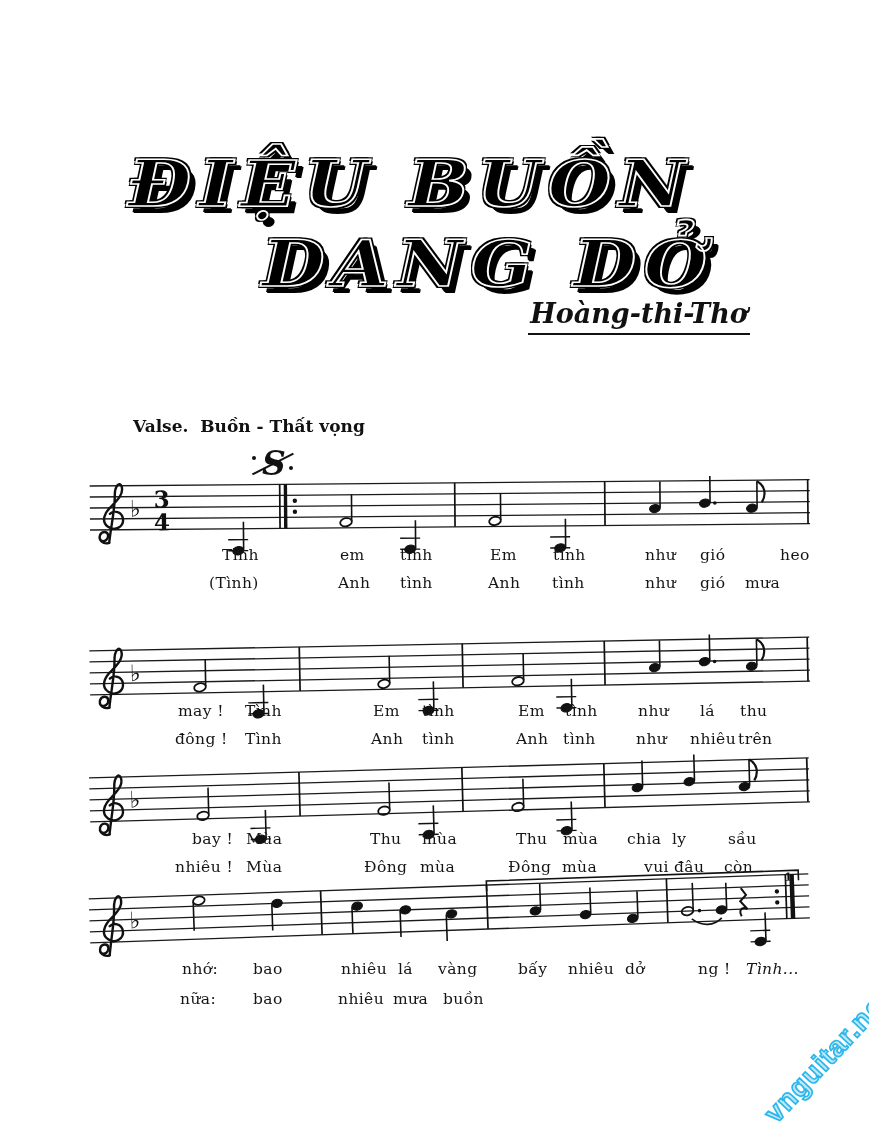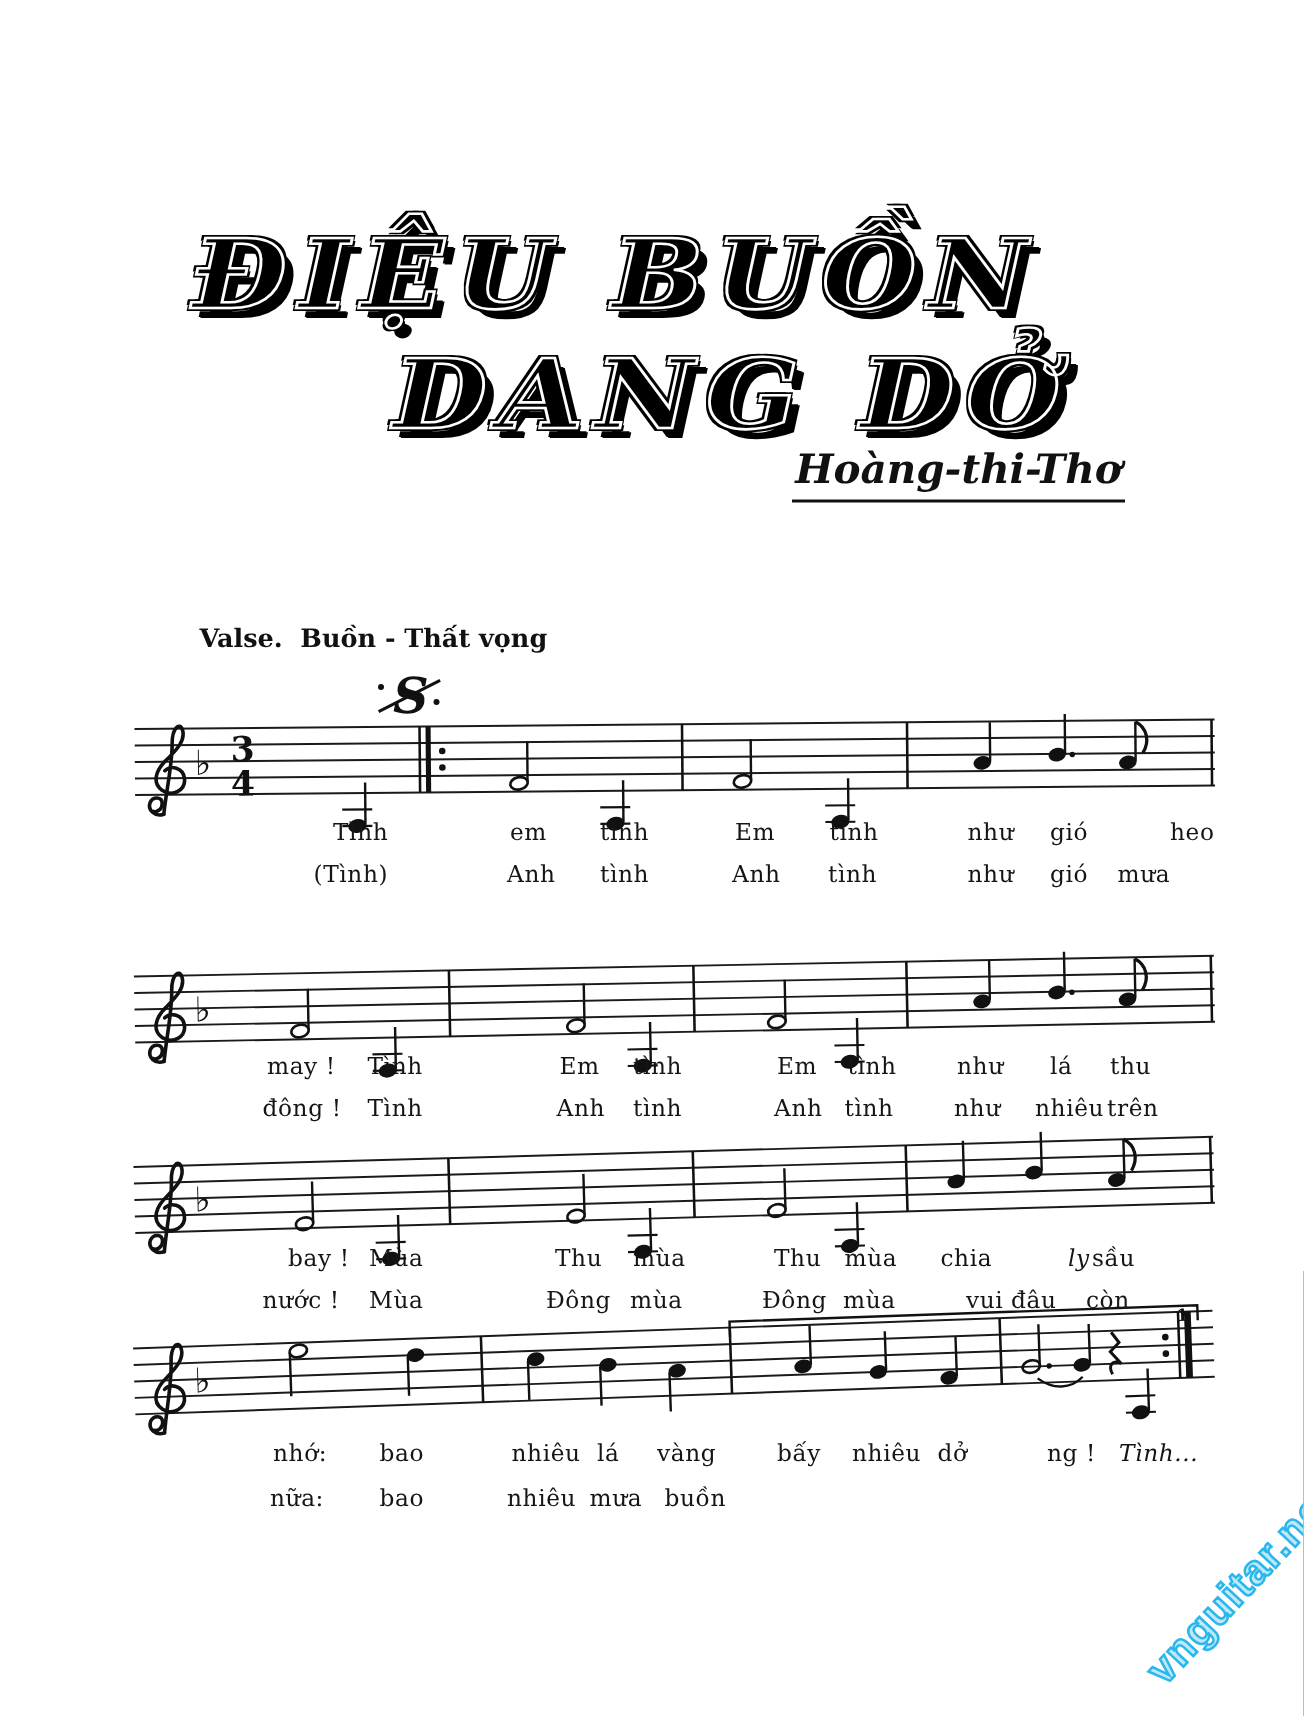--- a/index.html
+++ b/index.html
@@ -257,25 +257,25 @@
       <span class="w" style="left: 650px;">trên</span>
     </div>
   <div class="lyrics" style="top:830px">
       <span class="w" style="left: 104px;">bay !</span>
       <span class="w" style="left: 158px;">Mùa</span>
       <span class="w" style="left: 282px;">Thu</span>
       <span class="w" style="left: 334px;">mùa</span>
       <span class="w" style="left: 428px;">Thu</span>
       <span class="w" style="left: 475px;">mùa</span>
       <span class="w" style="left: 539px;">chia</span>
-      <span class="w" style="left: 624px; font-style: italic;">ly</span>
+      <span class="w" style="left: 584px;">ly</span>
       <span class="w" style="left: 640px;">sầu</span>
     </div>
   <div class="lyrics" style="top:858px">
-      <span class="w" style="left: 87px;">nước !</span>
+      <span class="w" style="left: 87px;">nhiêu !</span>
       <span class="w" style="left: 158px;">Mùa</span>
       <span class="w" style="left: 276px;">Đông</span>
       <span class="w" style="left: 332px;">mùa</span>
       <span class="w" style="left: 420px;">Đông</span>
       <span class="w" style="left: 474px;">mùa</span>
       <span class="w" style="left: 540px; margin-left: 16px;">vui</span>
       <span class="w" style="left: 586px;">đâu</span>
       <span class="w" style="left: 636px;">còn</span>
     </div>
   <div class="lyrics" style="top:960px">

